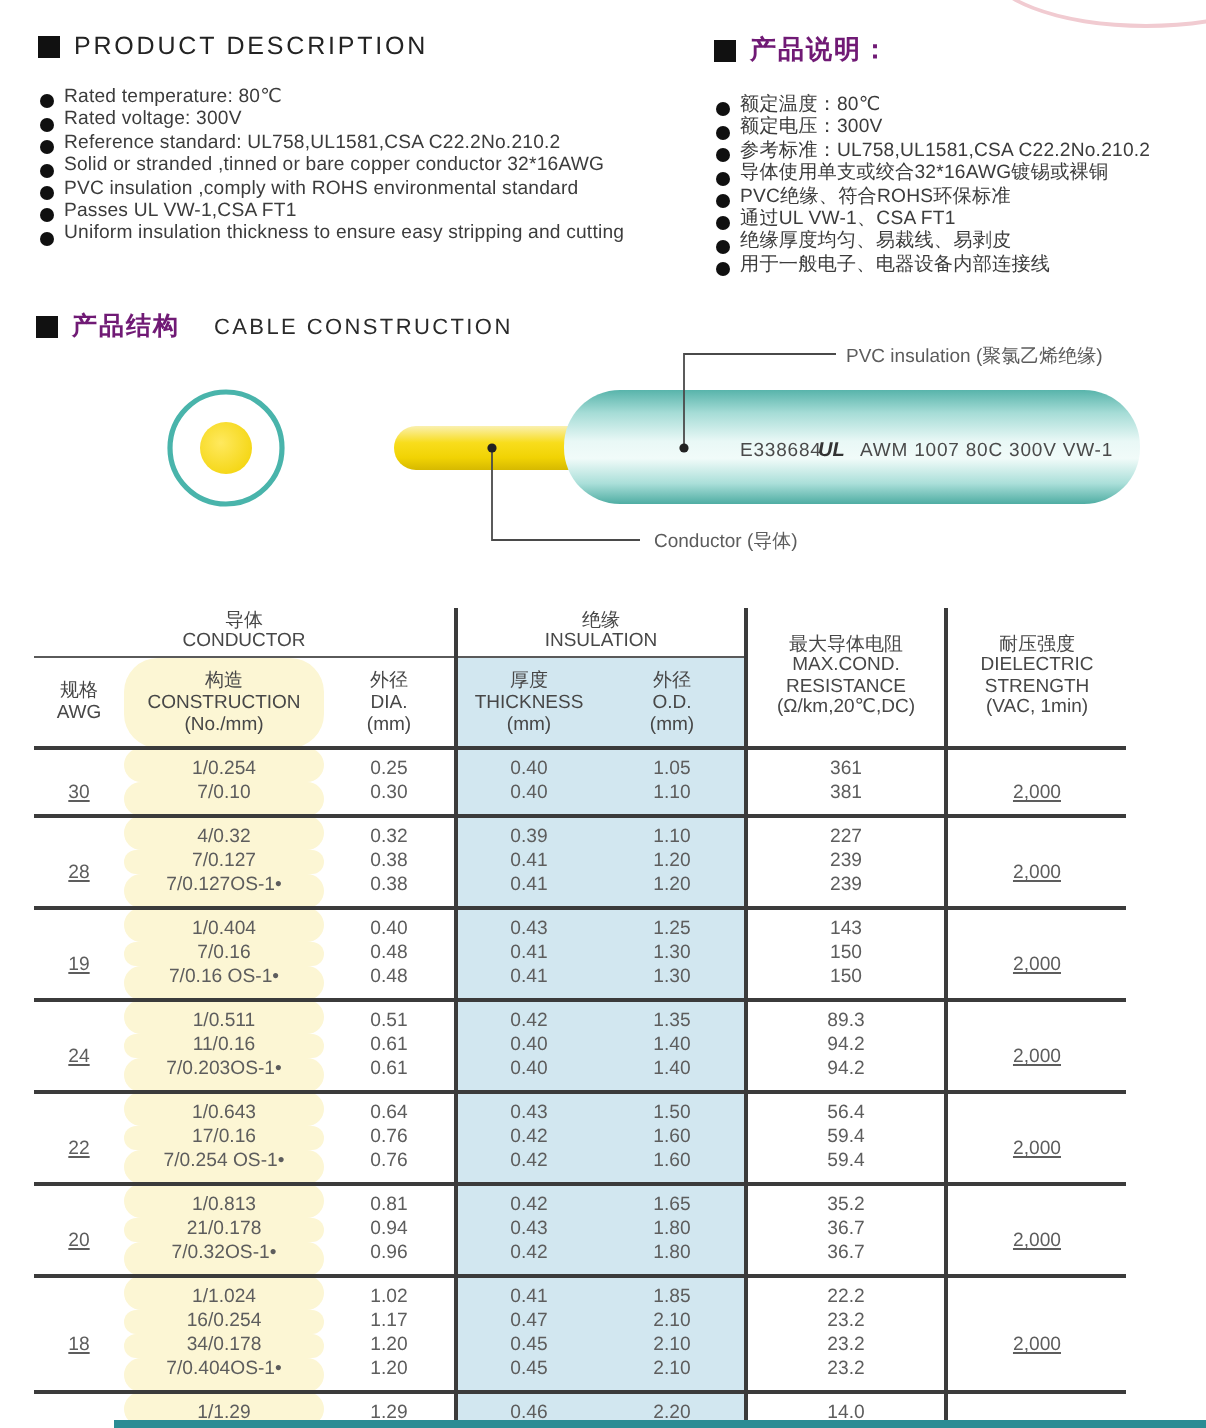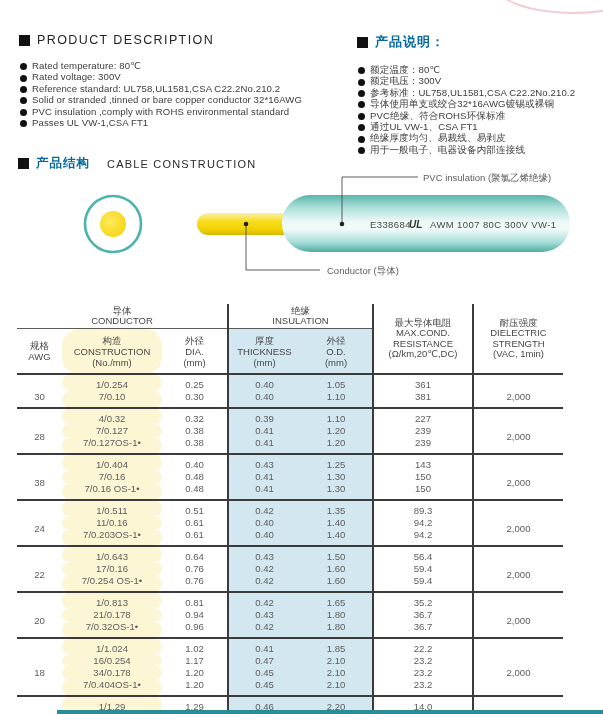--- a/index.html
+++ b/index.html
@@ -2,26 +2,26 @@
 <html><head>
 <meta charset="utf-8">
 <style>
   html,body{margin:0;padding:0;background:#fff;}
   .page{position:relative;width:603px;height:714px;background:#fff;overflow:hidden;
         font-family:"Liberation Sans","DejaVu Sans",sans-serif;color:#3c3c3c;}
   
   .sec-head{display:flex;align-items:center;gap:7px;}
   .sq{width:11px;height:11px;background:#111;flex:0 0 auto;}
   .sec-head .t-en{font-size:12.5px;letter-spacing:1.4px;color:#232323;}
-  .sec-head .t-cn{font-size:13px;font-weight:bold;color:#0369a1;letter-spacing:1px;}
-  .desc{position:absolute;top:33px;}
+  .sec-head .t-cn{font-size:13px;font-weight:bold;color:#701a75;letter-spacing:1px;}
+  .desc{position:absolute;top:16px;}
   .desc-en{left:19px;width:335px;}
   .desc-cn{left:357px;width:246px;}
   .blist{list-style:none;margin:13px 0 0 0;padding:0;}
-  .blist li{display:flex;align-items:center;font-size:9.6px;line-height:11.4px;
+  .blist li{display:flex;align-items:flex-end;font-size:9.6px;line-height:11.4px;
             white-space:nowrap;color:#3c3c3c;letter-spacing:0.1px;}
   .blist .dot{width:7px;height:7px;border-radius:50%;background:#101010;flex:0 0 auto;
               margin:2px 5px 0 1px;}
   
   .cons-head{position:absolute;left:18px;top:155px;}
   .cons-head .t-cn{font-size:12.5px;text-align:right;}
   .cons-head .t-en{font-size:11px;letter-spacing:1.2px;margin-left:10px;color:#2a2a2a;}
   .diagram{position:absolute;left:0;top:163px;}
   
   .corner-arc{position:absolute;left:492px;top:-50px;width:158px;height:60px;
@@ -34,21 +34,21 @@
   .ghr th{height:24px;line-height:10.5px;font-size:9.5px;}
   .chr th{height:44px;line-height:11px;font-size:9.5px;}
   .gh{border-bottom:1px solid #5a5a5a;}
   .vr{border-right:2px solid #3b3b3b;}
   .hb{border-bottom:2px solid #3b3b3b;}
   .cons-bg{background:#fcf6d4;border-radius:17px;}
   .ins-bg{background:#d2e7f0;}
   .spec td.awg,.spec td.die{vertical-align:middle;}
   .spec tr.gf td{border-top:2px solid #3b3b3b;padding-top:4px;}
   .spec tr.gl td{padding-bottom:4px;}
-  .spec tr.gf td.awg,.spec tr.gf td.die{padding-top:12px;}
+  .spec tr.gf td.awg,.spec tr.gf td.die{padding-top:12px;text-decoration:underline;}
   
   .footer-bar{position:absolute;left:57px;top:710px;width:546px;height:5px;background:#2a8c94;}
 </style>
 </head>
 <body>
 
 <div class="page">
 
   <div class="corner-arc"></div>
 
@@ -74,20 +74,24 @@
           <span class="dot"></span>
           <span>Solid or stranded ,tinned or bare copper conductor 32*16AWG</span>
         </li>
         <li>
           <span class="dot"></span>
           <span>PVC insulation ,comply with ROHS environmental standard</span>
         </li>
         <li>
           <span class="dot"></span>
           <span>Passes UL VW-1,CSA FT1</span>
+        </li>
+        <li>
+          <span class="dot"></span>
+          <span>Uniform insulation thickness to ensure easy stripping and cutting</span>
         </li>
       </ul>
   </div>
 
   <div class="desc desc-cn">
     <div class="sec-head">
       <span class="sq"></span>
       <span class="t-cn">产品说明：</span>
     </div>
     <ul class="blist" id="list-cn">
@@ -267,21 +271,21 @@
           <td class="res vr">239</td>
         </tr>
         <tr class="gl">
           <td class="cons cons-bg">7/0.127OS-1•</td>
           <td class="dia vr">0.38</td>
           <td class="thk ins-bg">0.41</td>
           <td class="od ins-bg vr">1.20</td>
           <td class="res vr">239</td>
         </tr>
         <tr class="gf ">
-          <td class="awg" rowspan="3">38</td>
+          <td class="awg" rowspan="3">19</td>
           <td class="cons cons-bg">1/0.404</td>
           <td class="dia vr">0.40</td>
           <td class="thk ins-bg">0.43</td>
           <td class="od ins-bg vr">1.25</td>
           <td class="res vr">143</td>
           <td class="die" rowspan="3">2,000</td>
         </tr>
         <tr class="">
           <td class="cons cons-bg">7/0.16</td>
           <td class="dia vr">0.48</td>

